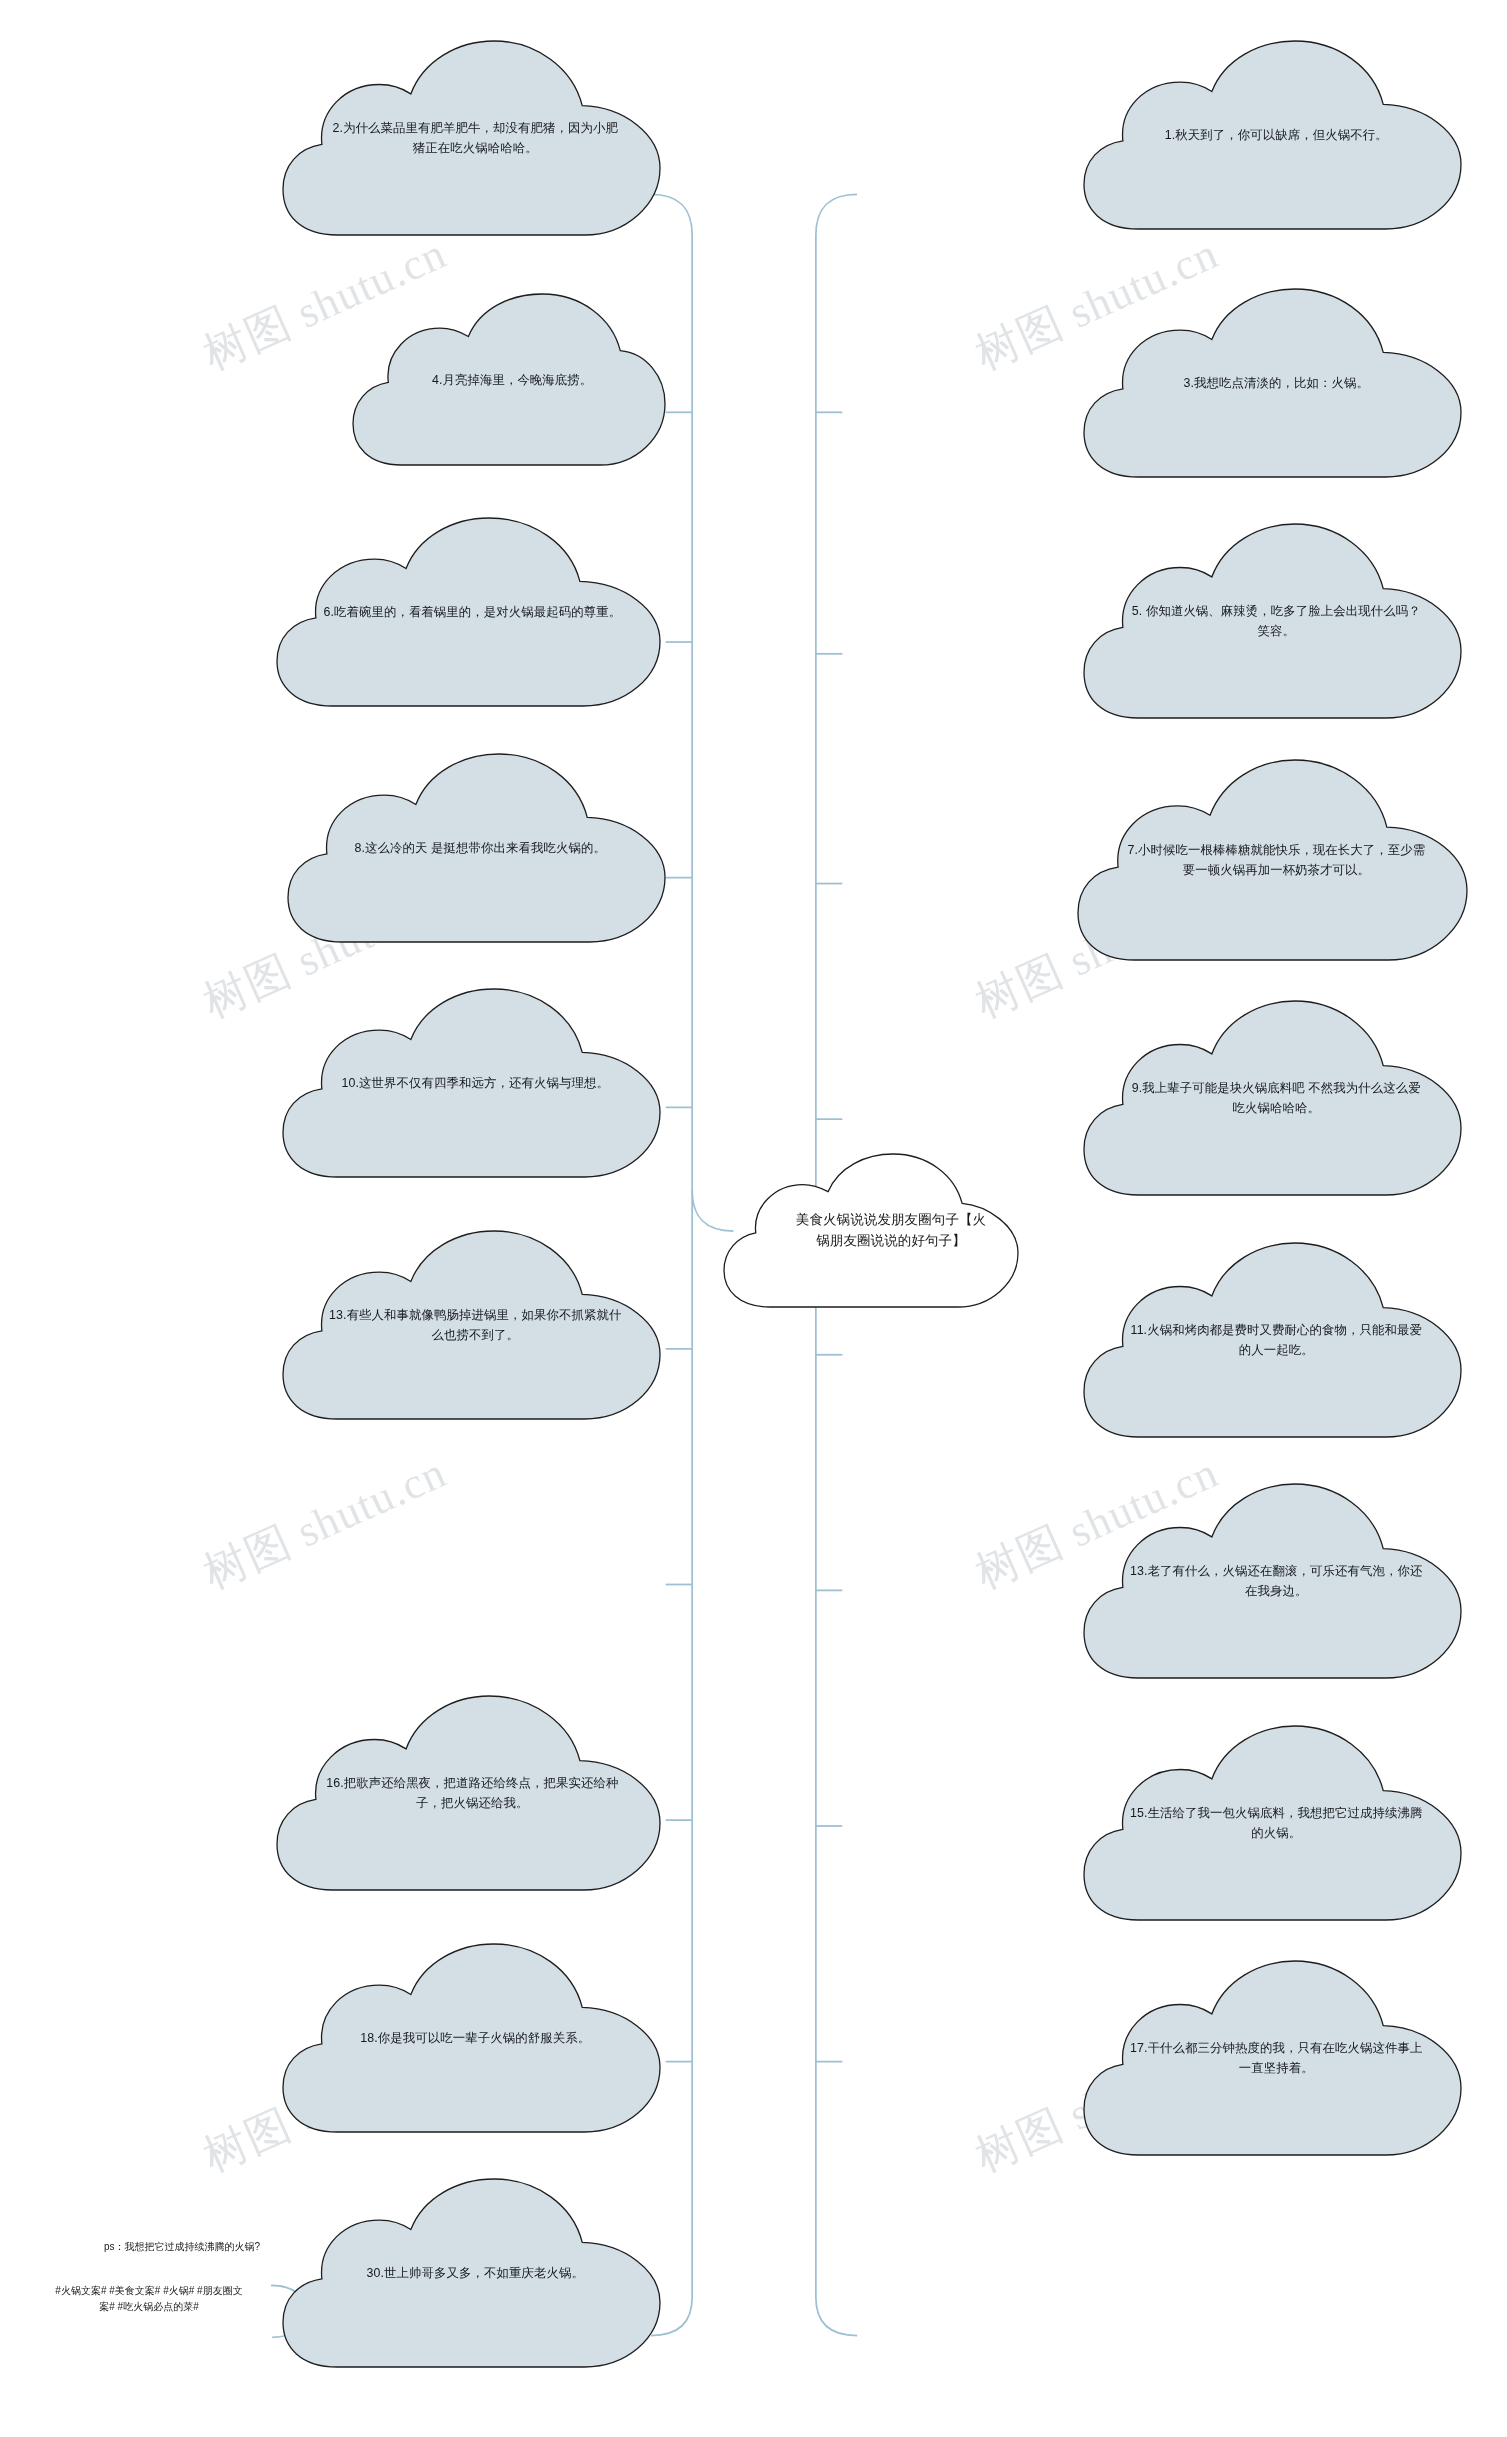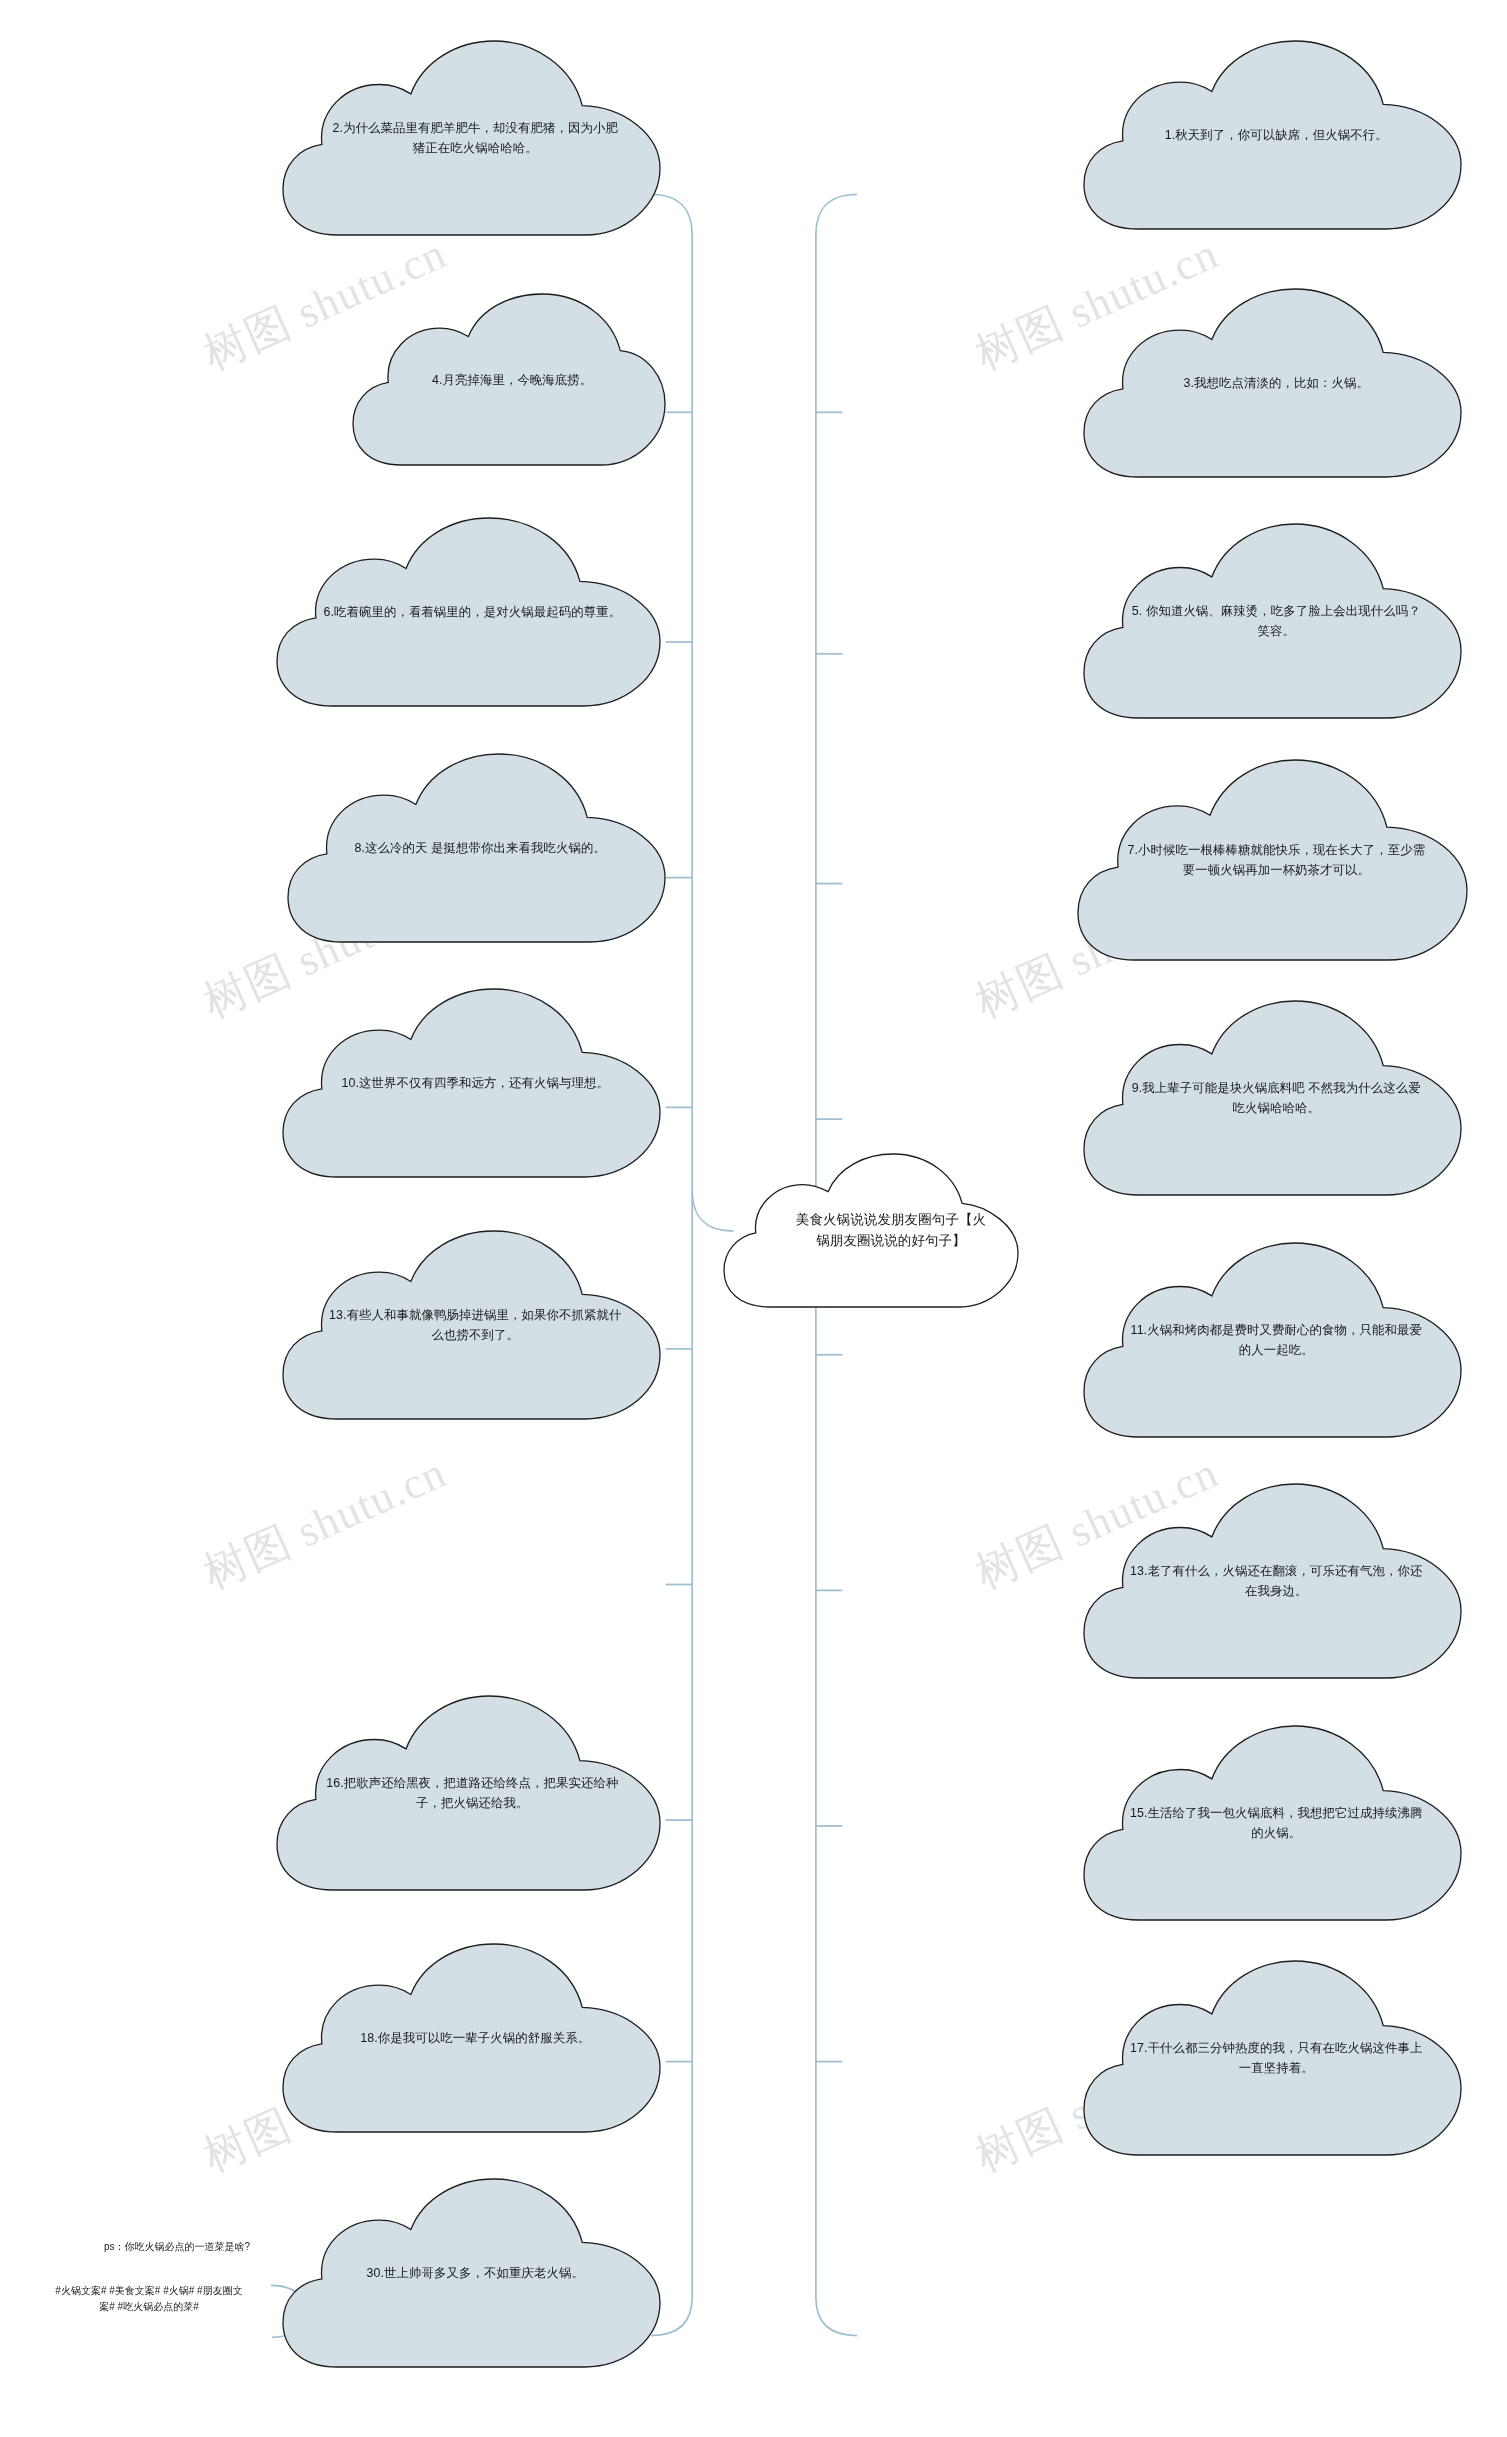--- a/index.html
+++ b/index.html
@@ -270,17 +270,17 @@
   </div>
 
   <div class="cloud" style="left:1084px; top:1961px; width:377px; height:194px;">
     <svg viewBox="0 0 640 330" preserveAspectRatio="none">
       <path d="M92,330 C30,330 0,296 0,252 C0,212 26,182 66,176 C60,120 104,74 164,74 C184,74 202,80 217,90 C238,34 296,0 358,0 C430,0 492,46 508,110 C580,112 640,160 640,216 C640,278 582,330 512,330 Z" fill="#d3dee5" stroke="#1d1d1d" stroke-width="2.2"></path>
     </svg>
     <div class="txt">17.干什么都三分钟热度的我，只有在吃火锅这件事上一直坚持着。</div>
   </div>
 
 
-  <div id="footer-ps">ps：你吃火锅必点的一道菜是啥?</div>
+  <div id="footer-ps">ps：我想把它过成持续沸腾的火锅?</div>
   <div id="footer-tags">#火锅文案# #美食文案# #火锅# #朋友圈文案# #吃火锅必点的菜#</div>
 
 </div>
 
 
 </body></html>

